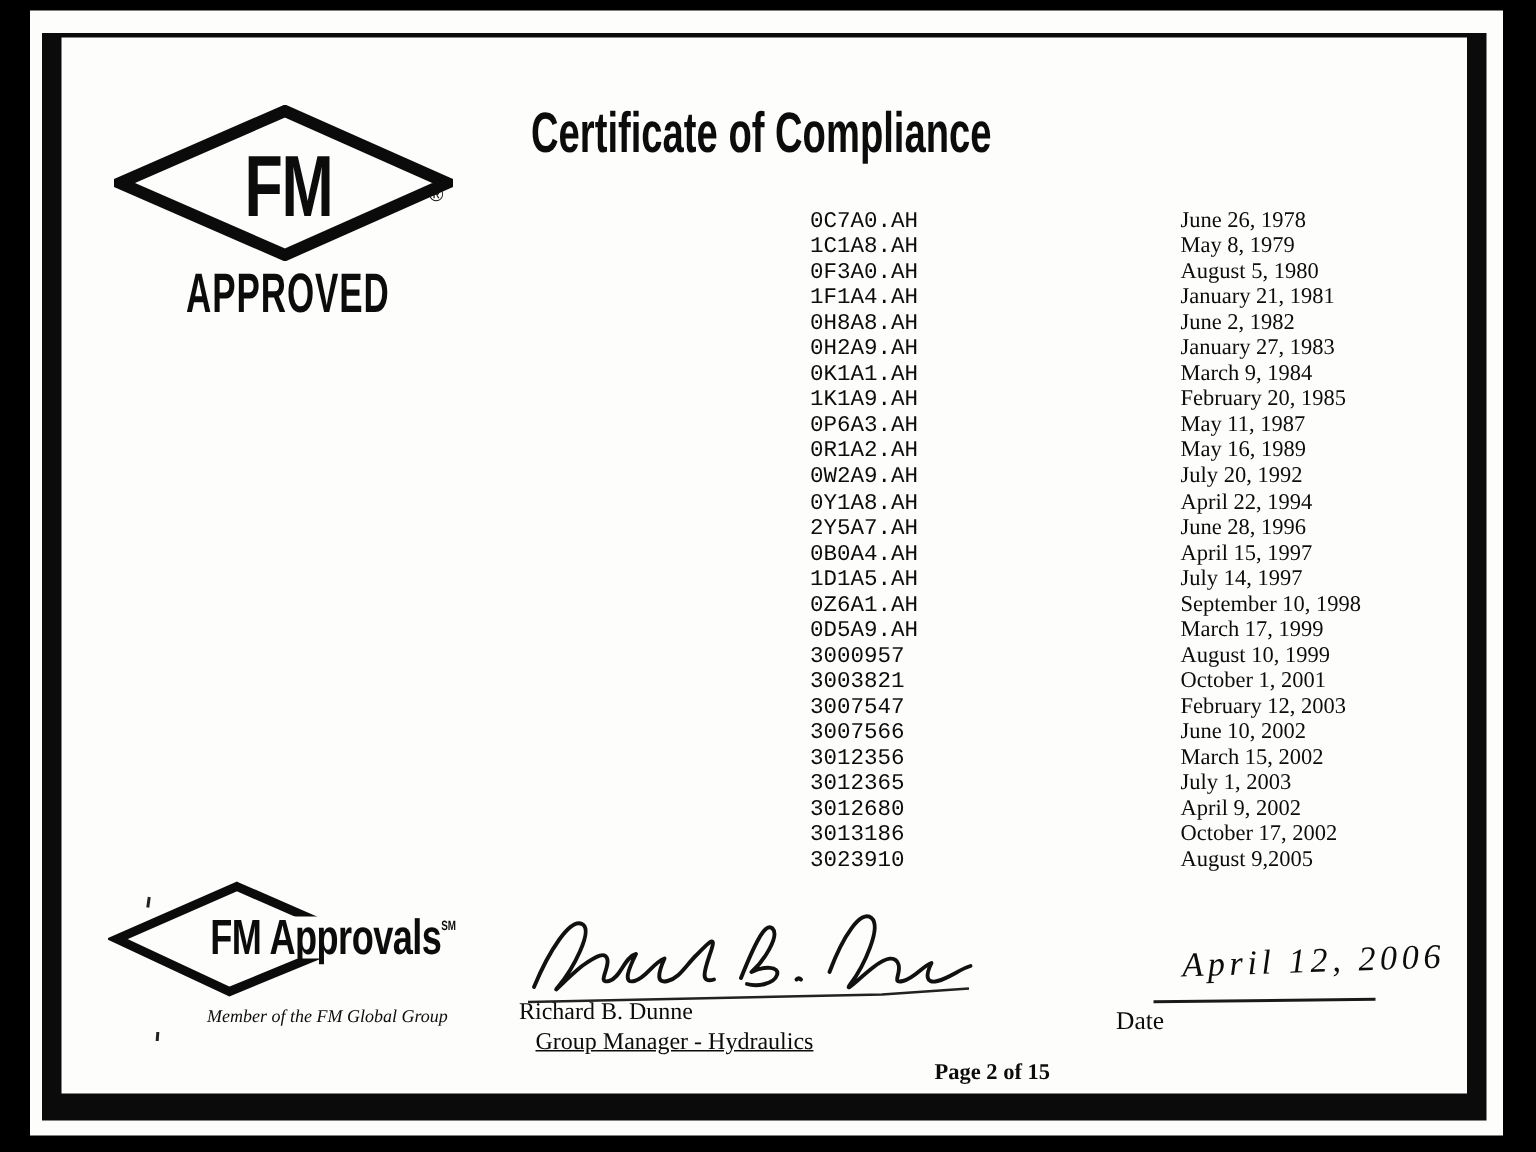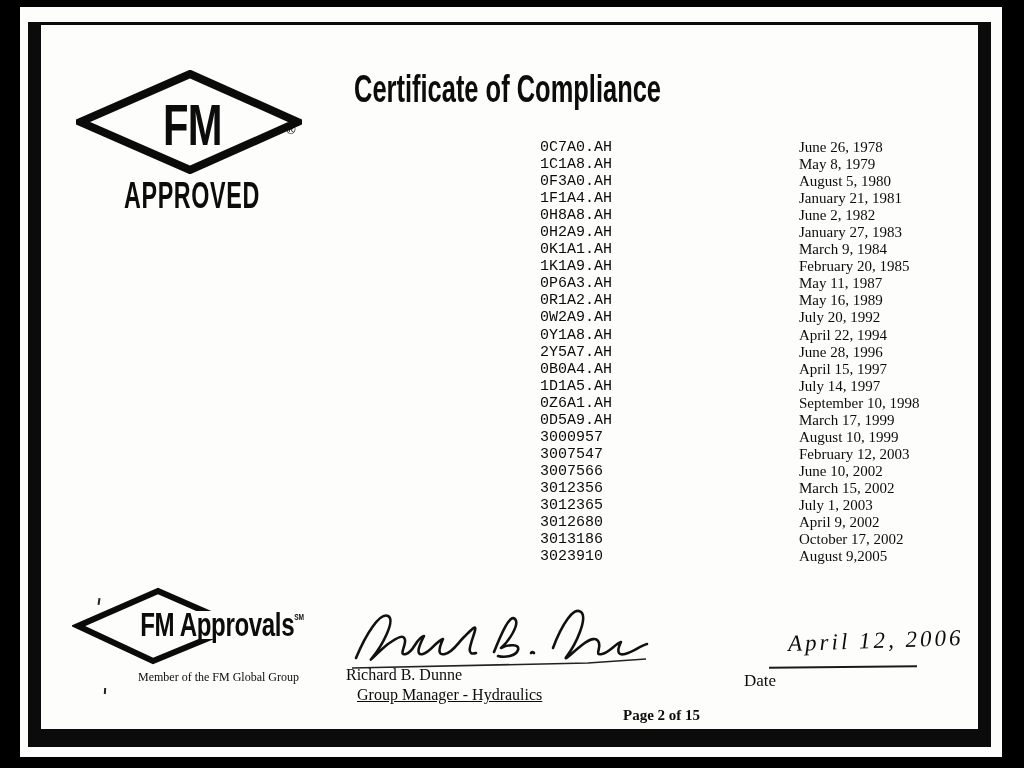--- a/index.html
+++ b/index.html
@@ -37,34 +37,34 @@
   .title{
     position:absolute;left:354px;top:70px;white-space:nowrap;
     font-family:"Liberation Sans", sans-serif;font-weight:bold;font-size:38px;
     transform:scaleX(0.67);transform-origin:left top;letter-spacing:0px;line-height:1;
   }
 
   
   .listing{position:absolute;left:540px;top:139px;font-size:15px;line-height:17.05px;}
   .row{display:flex;}
   .row .code{width:247px;font-family:Liberation Mono, monospace;}
-  .row .date{white-space:nowrap;margin-left:12px;}
+  .row .date{white-space:nowrap;}
 
   
   .fma-diamond{position:absolute;left:72px;top:586px;}
   .fma-text{
     position:absolute;left:138px;top:611px;height:28px;background:#fdfdfc;
     font-family:"Liberation Sans", sans-serif;font-weight:bold;font-size:33px;
     white-space:nowrap;line-height:28px;padding:0 3px;
     transform:scaleX(0.73);transform-origin:left top;letter-spacing:-0.5px;
   }
   .fma-sm{font-size:9px;vertical-align:top;line-height:12px;letter-spacing:0;}
   .fma-tagline{
     position:absolute;left:138px;top:670px;width:155px;text-align:center;
-    font-size:12px;white-space:nowrap;
+    font-style:italic;font-size:12px;white-space:nowrap;
   }
 
   
   .sig-svg{position:absolute;left:348px;top:606px;}
   .signer-name{position:absolute;left:346px;top:666px;font-size:16px;}
   .signer-title{position:absolute;left:357px;top:686px;font-size:16px;text-decoration:underline;}
 
   
   .hand-date{
     position:absolute;left:788px;top:628px;font-size:23px;font-style:italic;
@@ -181,20 +181,24 @@
       <div class="row">
         <span class="code">0D5A9.AH</span>
         <span class="date">March 17, 1999</span>
       </div>
 
       <div class="row">
         <span class="code">3000957</span>
         <span class="date">August 10, 1999</span>
       </div>
 
+      <div class="row">
+        <span class="code">3003821</span>
+        <span class="date">October 1, 2001</span>
+      </div>
 
       <div class="row">
         <span class="code">3007547</span>
         <span class="date">February 12, 2003</span>
       </div>
 
       <div class="row">
         <span class="code">3007566</span>
         <span class="date">June 10, 2002</span>
       </div>

